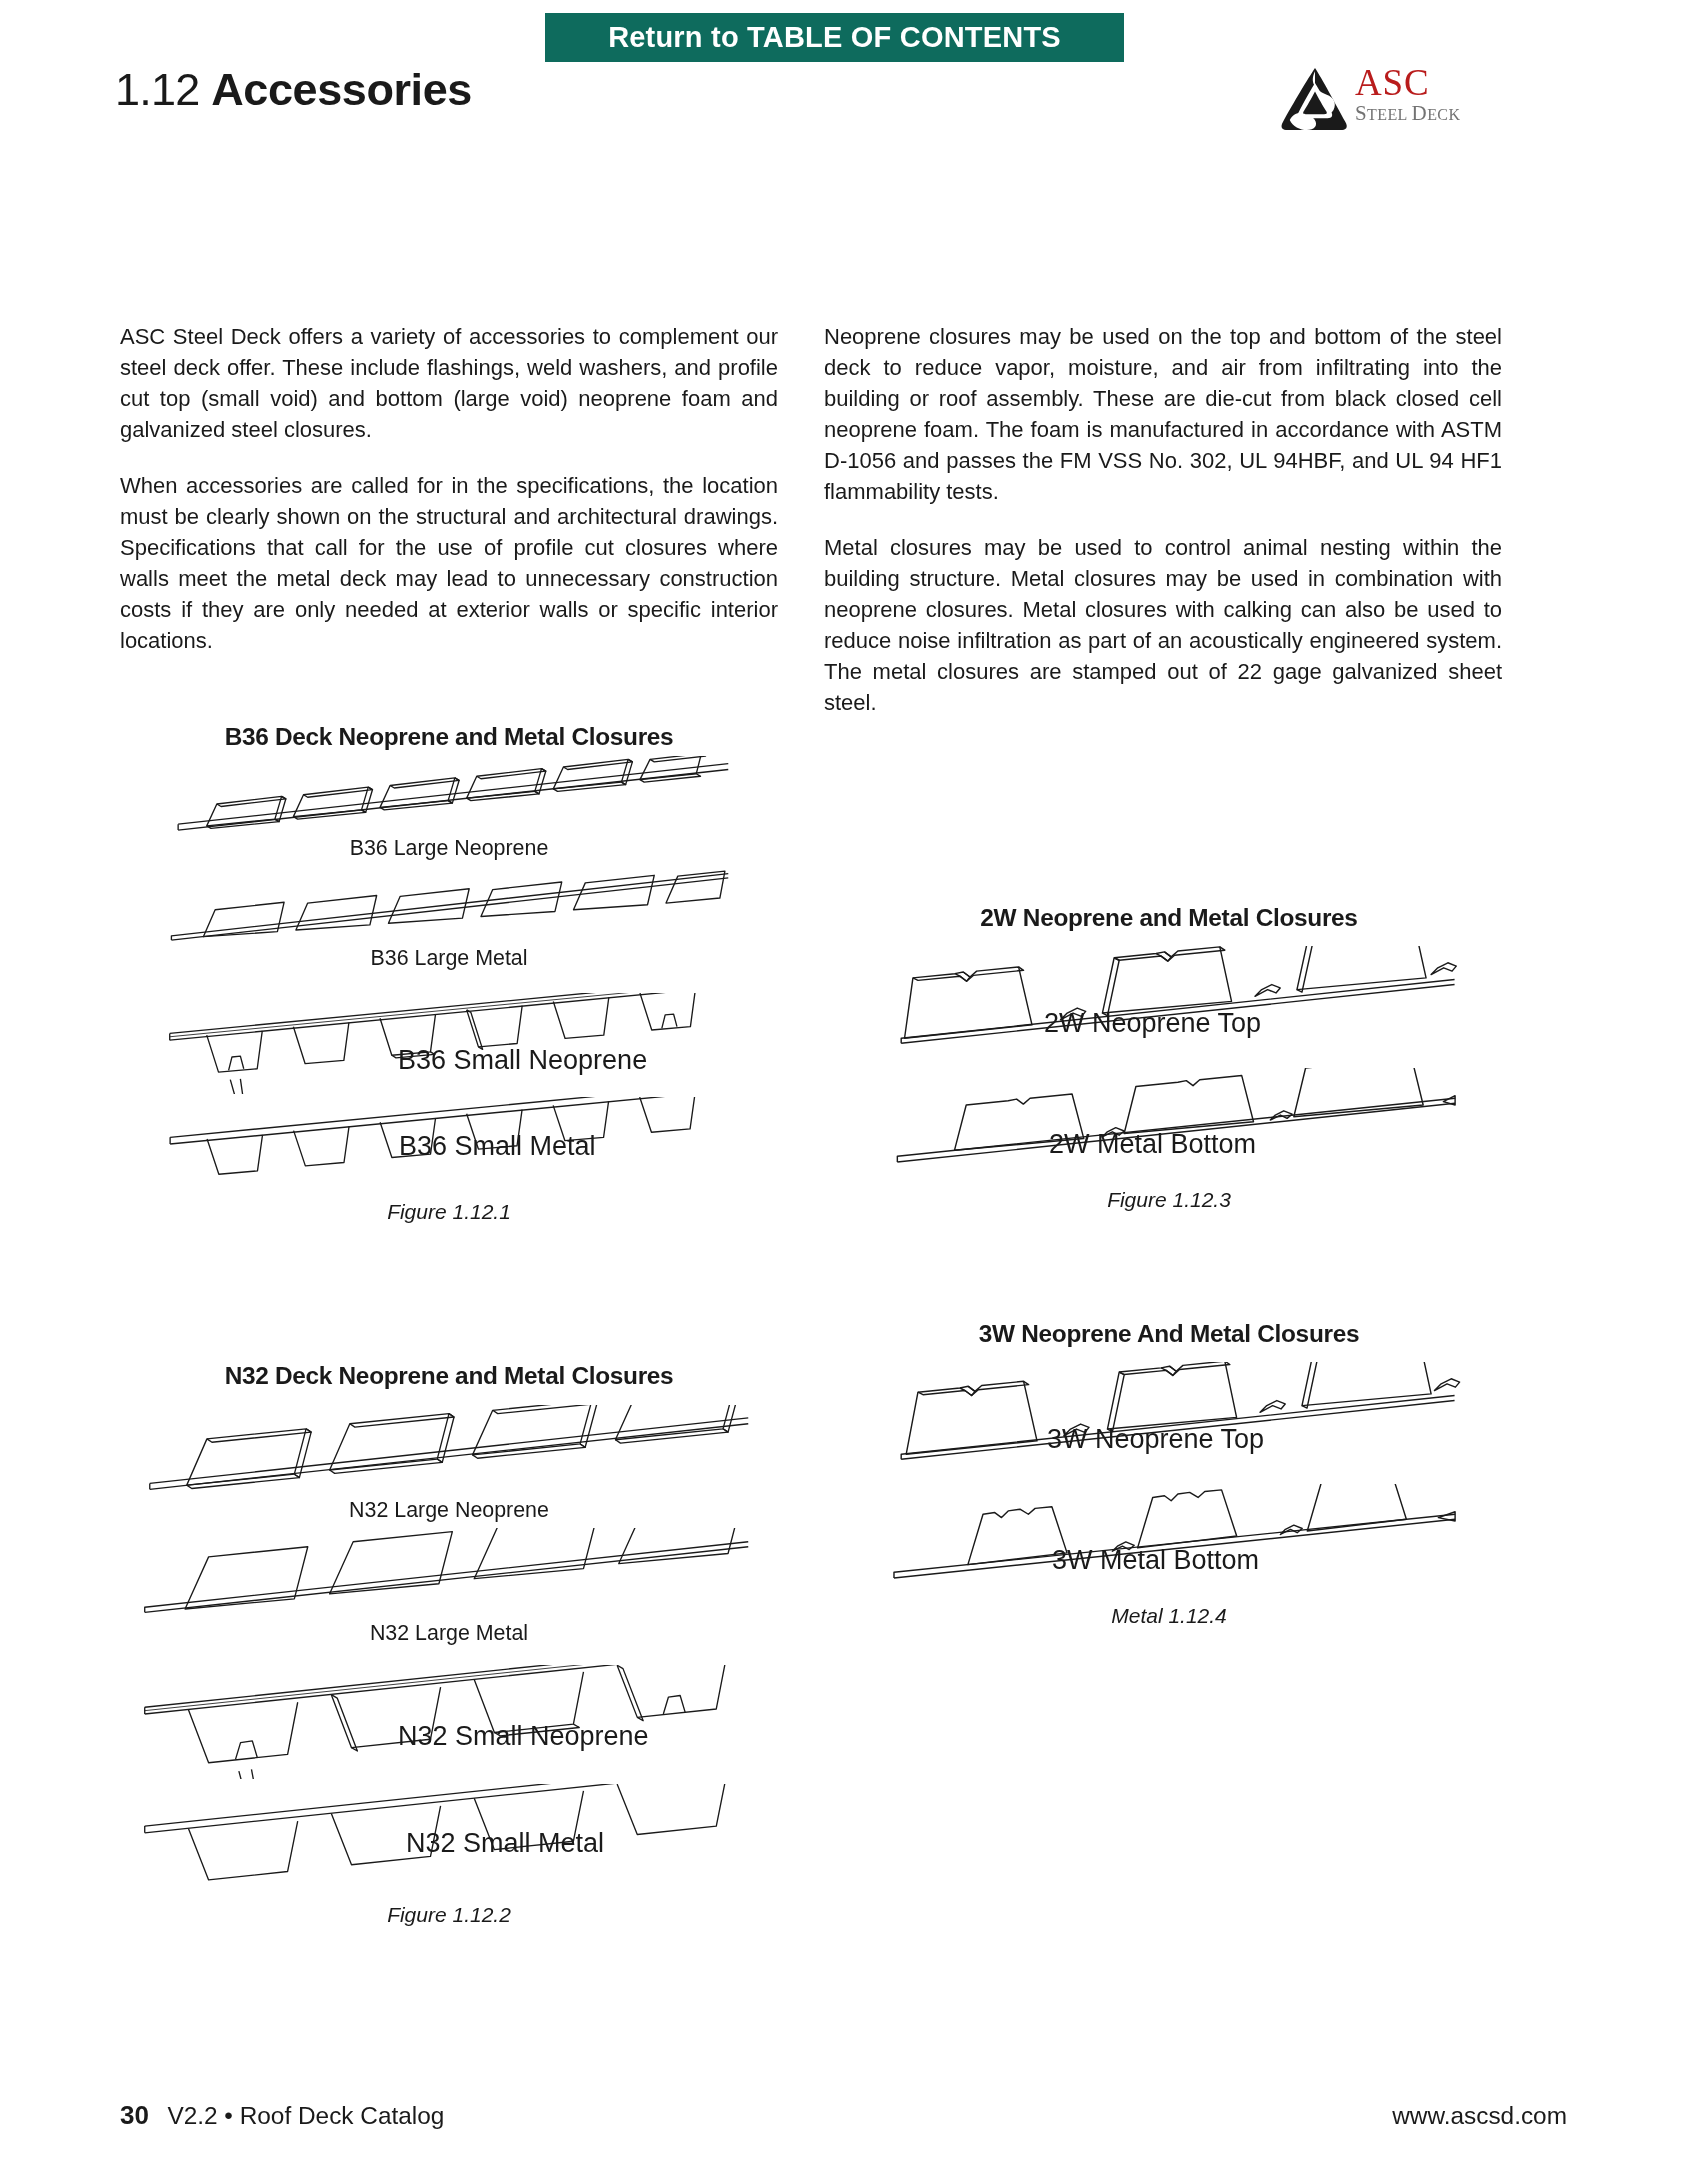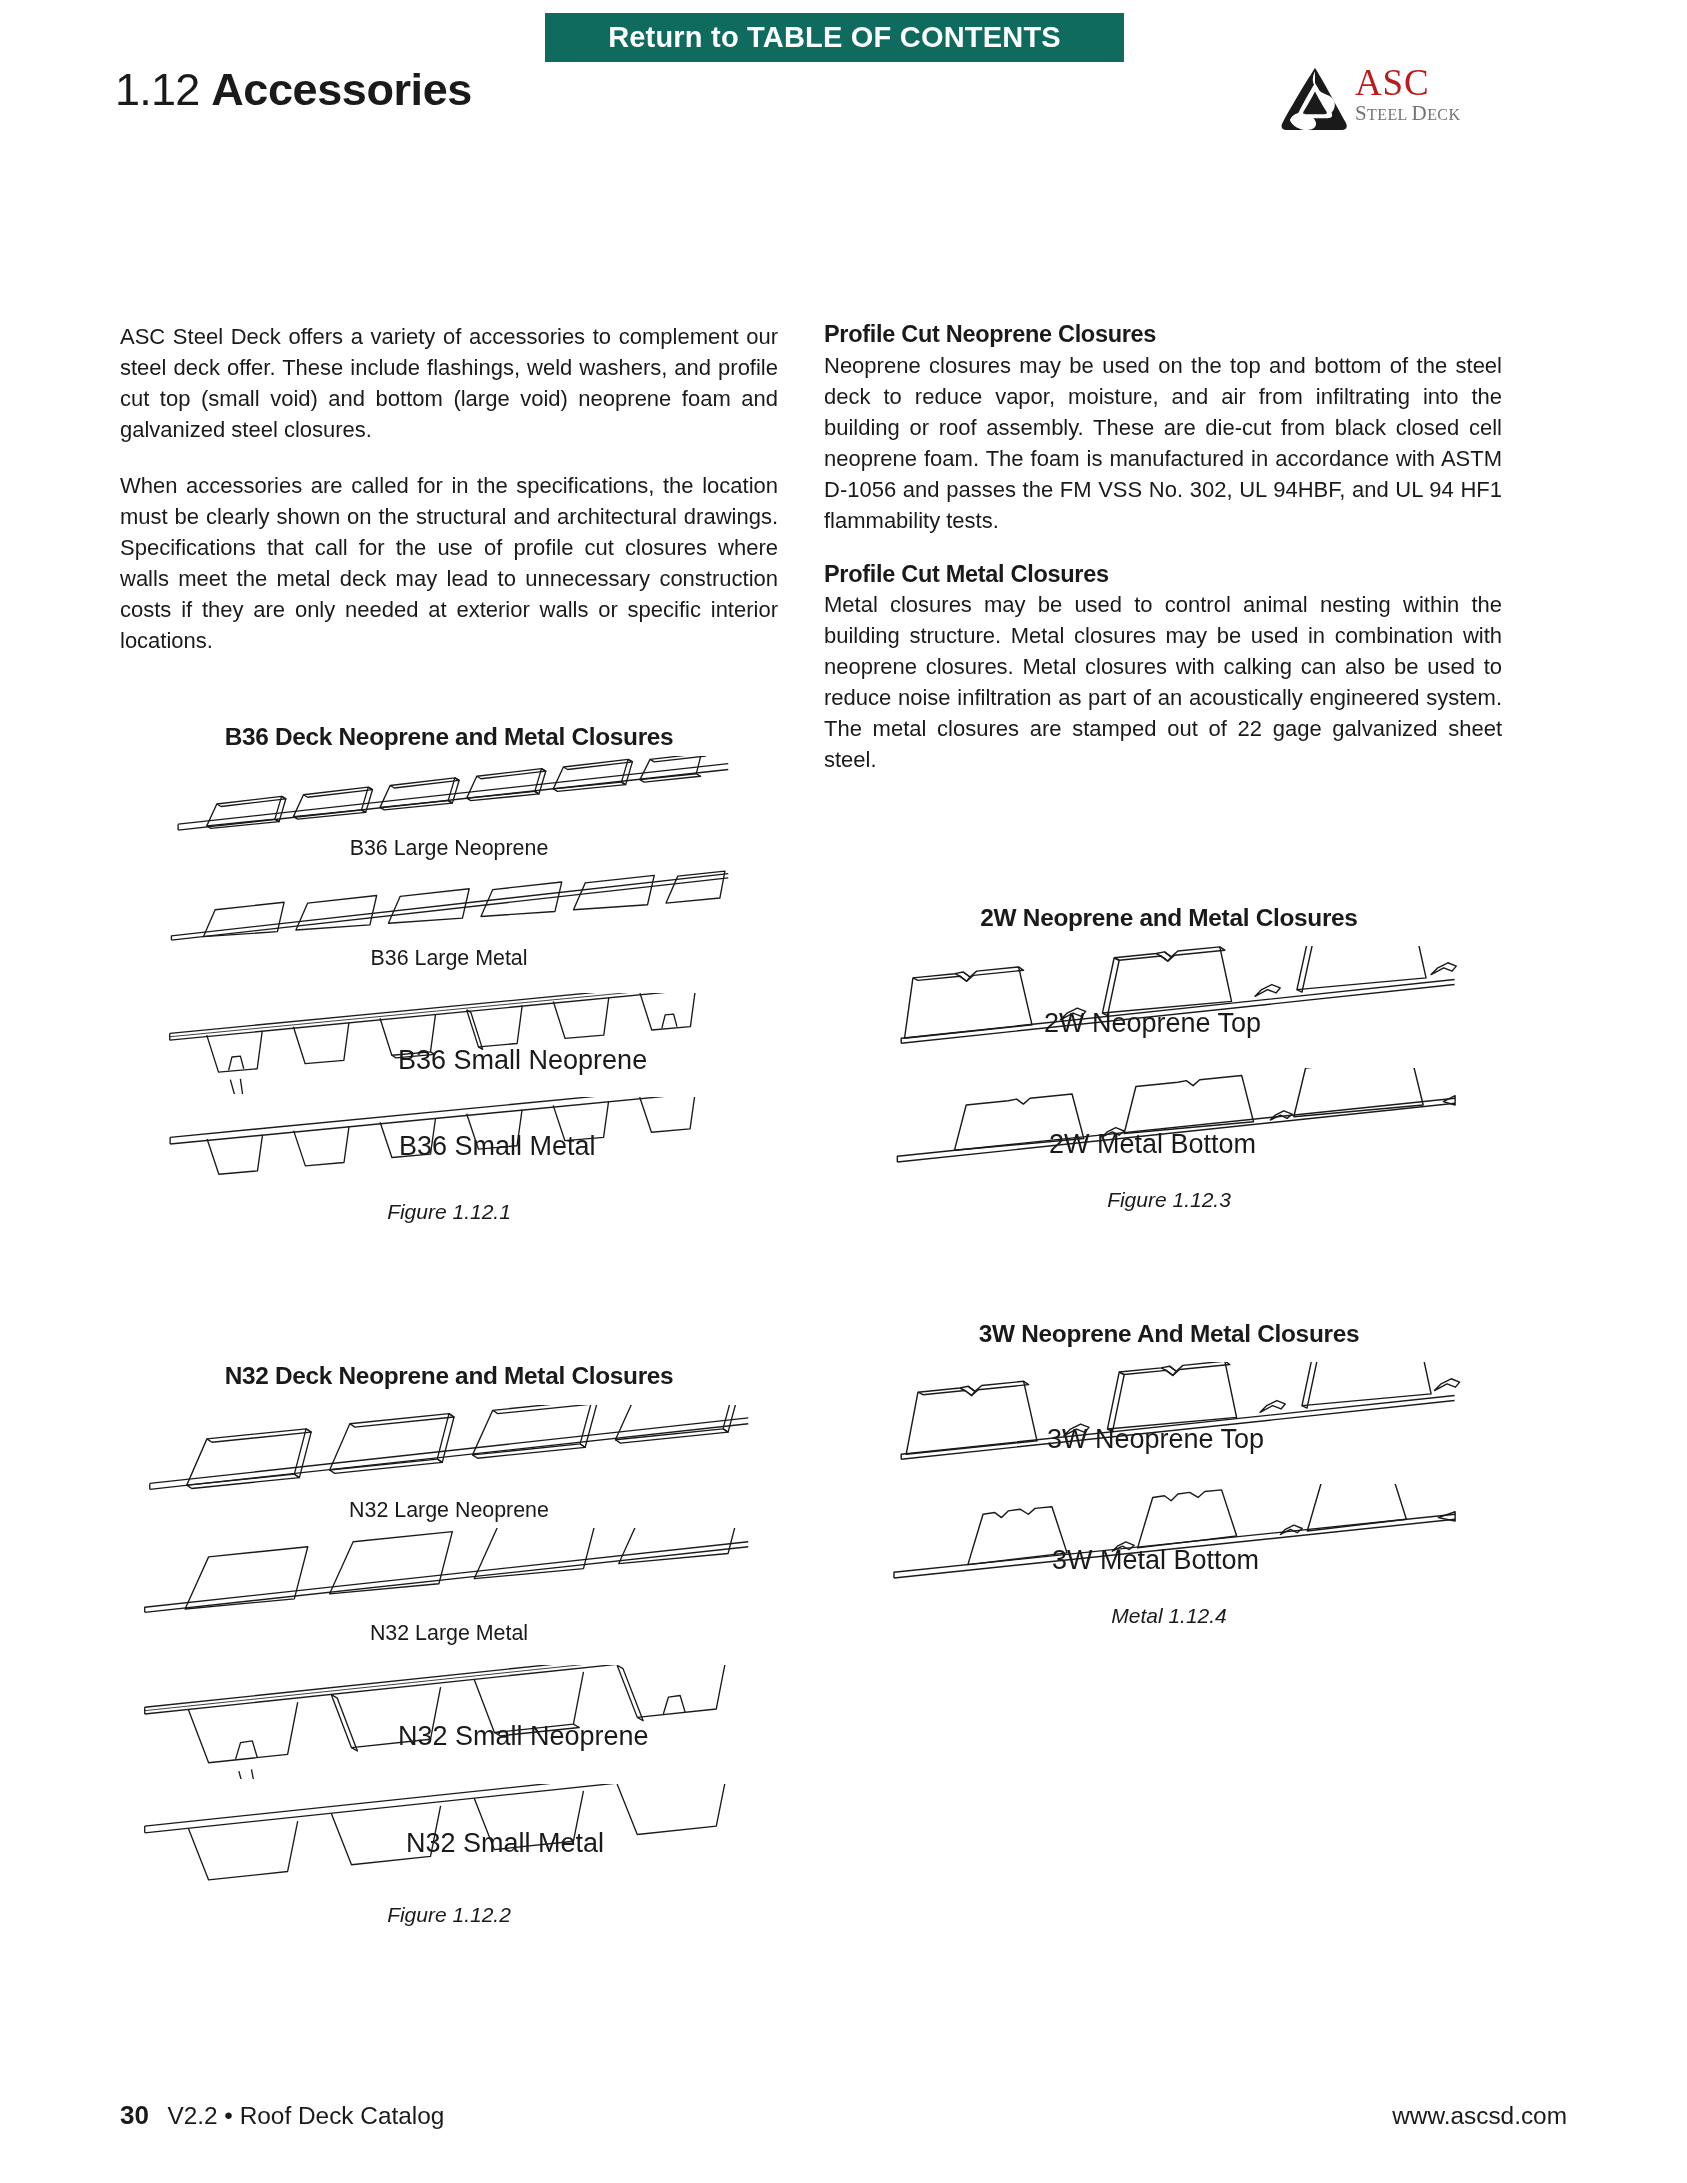--- a/index.html
+++ b/index.html
@@ -139,23 +139,21 @@
       <span class="steel"><span>S</span><span class="sm">TEEL </span><span>D</span><span class="sm">ECK</span></span>
     </span>
   </div>
 
   <div class="col" id="col-left">
     <p class="body">ASC Steel Deck offers a variety of accessories to complement our steel deck offer.  These include flashings, weld washers, and profile cut top (small void) and bottom (large void) neoprene foam and galvanized steel closures.</p>
     <p class="body">When accessories are called for in the specifications, the location must be clearly shown on the structural and architectural drawings.  Specifications that call for the use of profile cut closures where walls meet the metal deck may lead to unnecessary construction costs if they are only needed at exterior walls or specific interior locations.</p>
   </div>
 
   <div class="col" id="col-right">
-    <h3 class="subhead">Profile Cut Neoprene Closures</h3>
     <p class="body">Neoprene closures may be used on the top and bottom of the steel deck to reduce vapor, moisture, and air from infiltrating into the building or roof assembly.  These are die-cut from black closed cell neoprene foam.  The foam is manufactured in accordance with ASTM D-1056 and passes the FM VSS No. 302, UL 94HBF, and UL 94 HF1 flammability tests.</p>
-    <h3 class="subhead">Profile Cut Metal Closures</h3>
     <p class="body">Metal closures may be used to control animal nesting within the building structure.  Metal closures may be used in combination with neoprene closures.  Metal closures with calking can also be used to reduce noise infiltration as   part of an acoustically engineered system.  The metal closures are stamped out of 22 gage galvanized sheet steel.</p>
   </div>
 
   <div class="fig-block" id="fig-b36" style="left:120px; top:723px; width:658px;">
     <div class="fig-title">B36 Deck Neoprene and Metal Closures</div>
 
     <svg class="drawing" width="572" height="80" viewBox="0 0 680 95">
       <g fill="none" stroke="#1a1a1a" stroke-width="1.6" stroke-linejoin="round">
         <path d="M18 88 L672 16"></path>
         <path d="M18 81 L672 9"></path>

